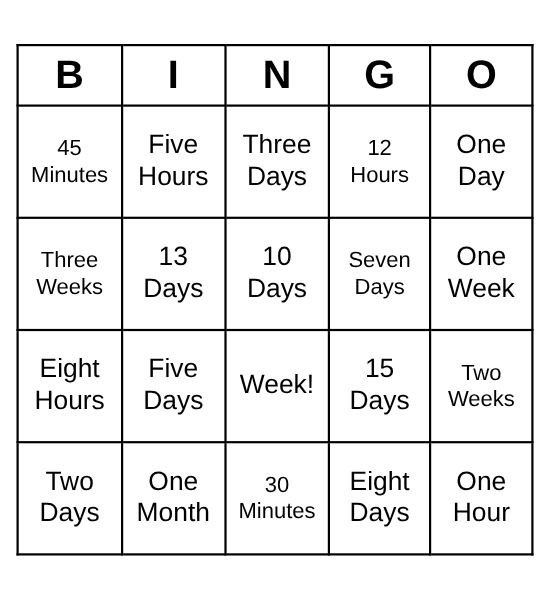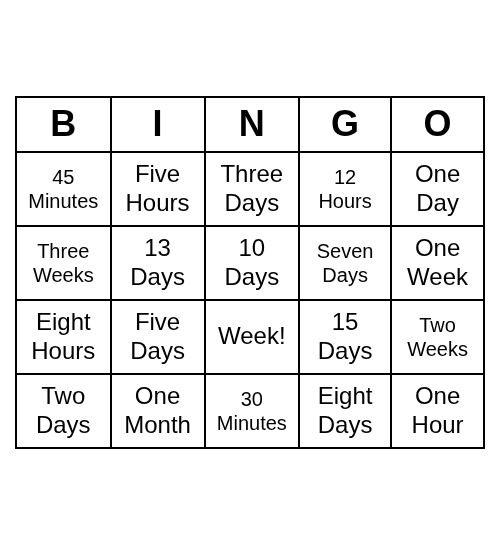--- a/index.html
+++ b/index.html
@@ -26,21 +26,21 @@
       vertical-align: middle;
       padding: 4px;
     }
     .header-row th {
       font-size: 36px;
       font-weight: bold;
       height: 55px;
       width: 98px;
     }
     .cell {
-      height: 74px;
+      height: 102px;
       width: 98px;
       font-size: 18px;
       line-height: 1.2;
     }
     .cell-large {
       font-size: 24px;
       font-weight: normal;
     }
     .cell-medium {
       font-size: 20px;

